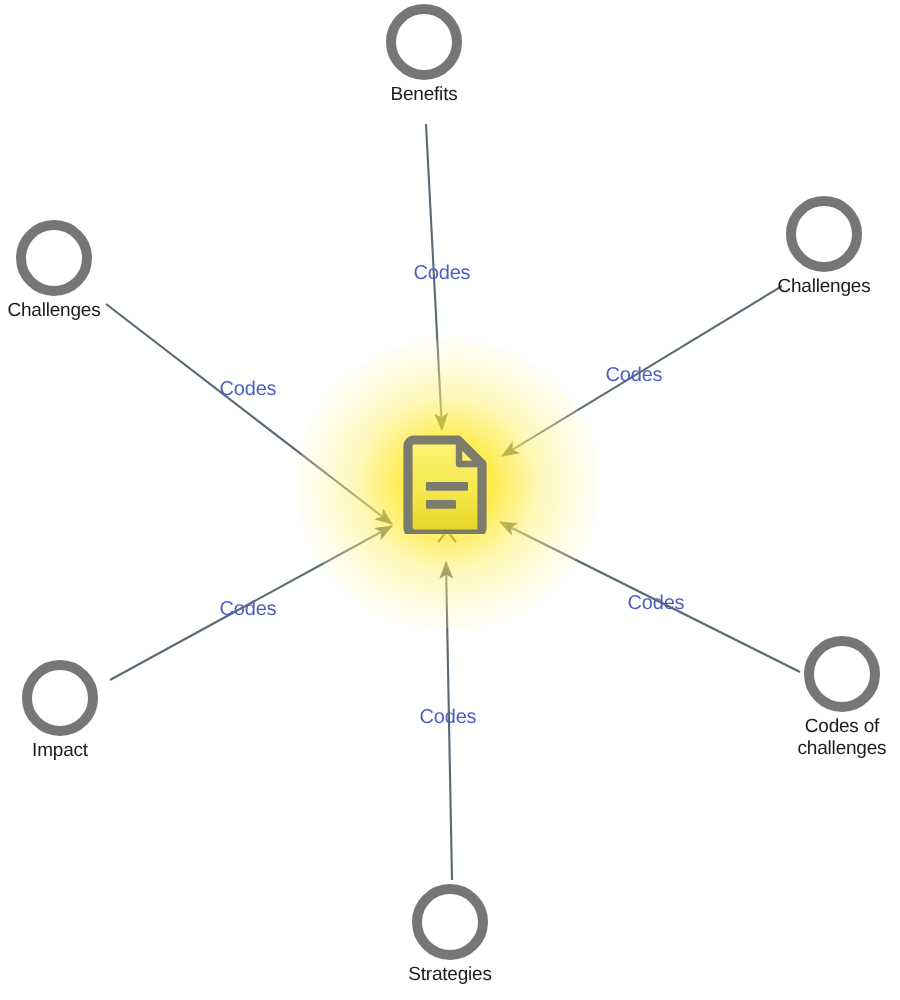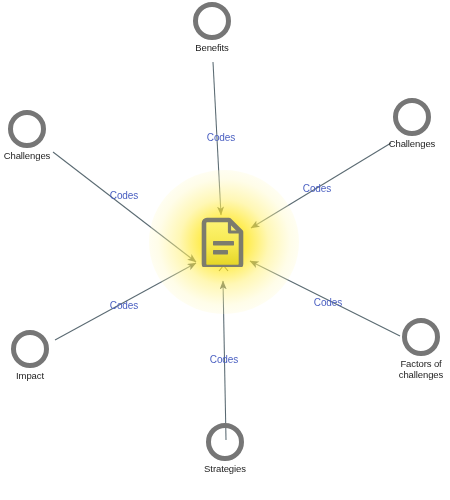--- a/index.html
+++ b/index.html
@@ -151,25 +151,25 @@
     <div class="node-label">Challenges</div>
   </div>
 
   <div class="node" style="left:30px; top:330px;">
     <div class="ring"></div>
     <div class="node-label">Impact</div>
   </div>
 
   <div class="node" style="left:421px; top:318px;">
     <div class="ring"></div>
-    <div class="node-label">Factors of
+    <div class="node-label">Codes of
 challenges</div>
   </div>
 
-  <div class="node" style="left:225px; top:423px;">
+  <div class="node" style="left:225px; top:442px;">
     <div class="ring"></div>
     <div class="node-label">Strategies</div>
   </div>
 
   <div class="edge-label" style="left:221px; top:137px;">Codes</div>
   <div class="edge-label" style="left:124px; top:195px;">Codes</div>
   <div class="edge-label" style="left:317px; top:188px;">Codes</div>
   <div class="edge-label" style="left:124px; top:305px;">Codes</div>
   <div class="edge-label" style="left:328px; top:302px;">Codes</div>
   <div class="edge-label" style="left:224px; top:359px;">Codes</div>

